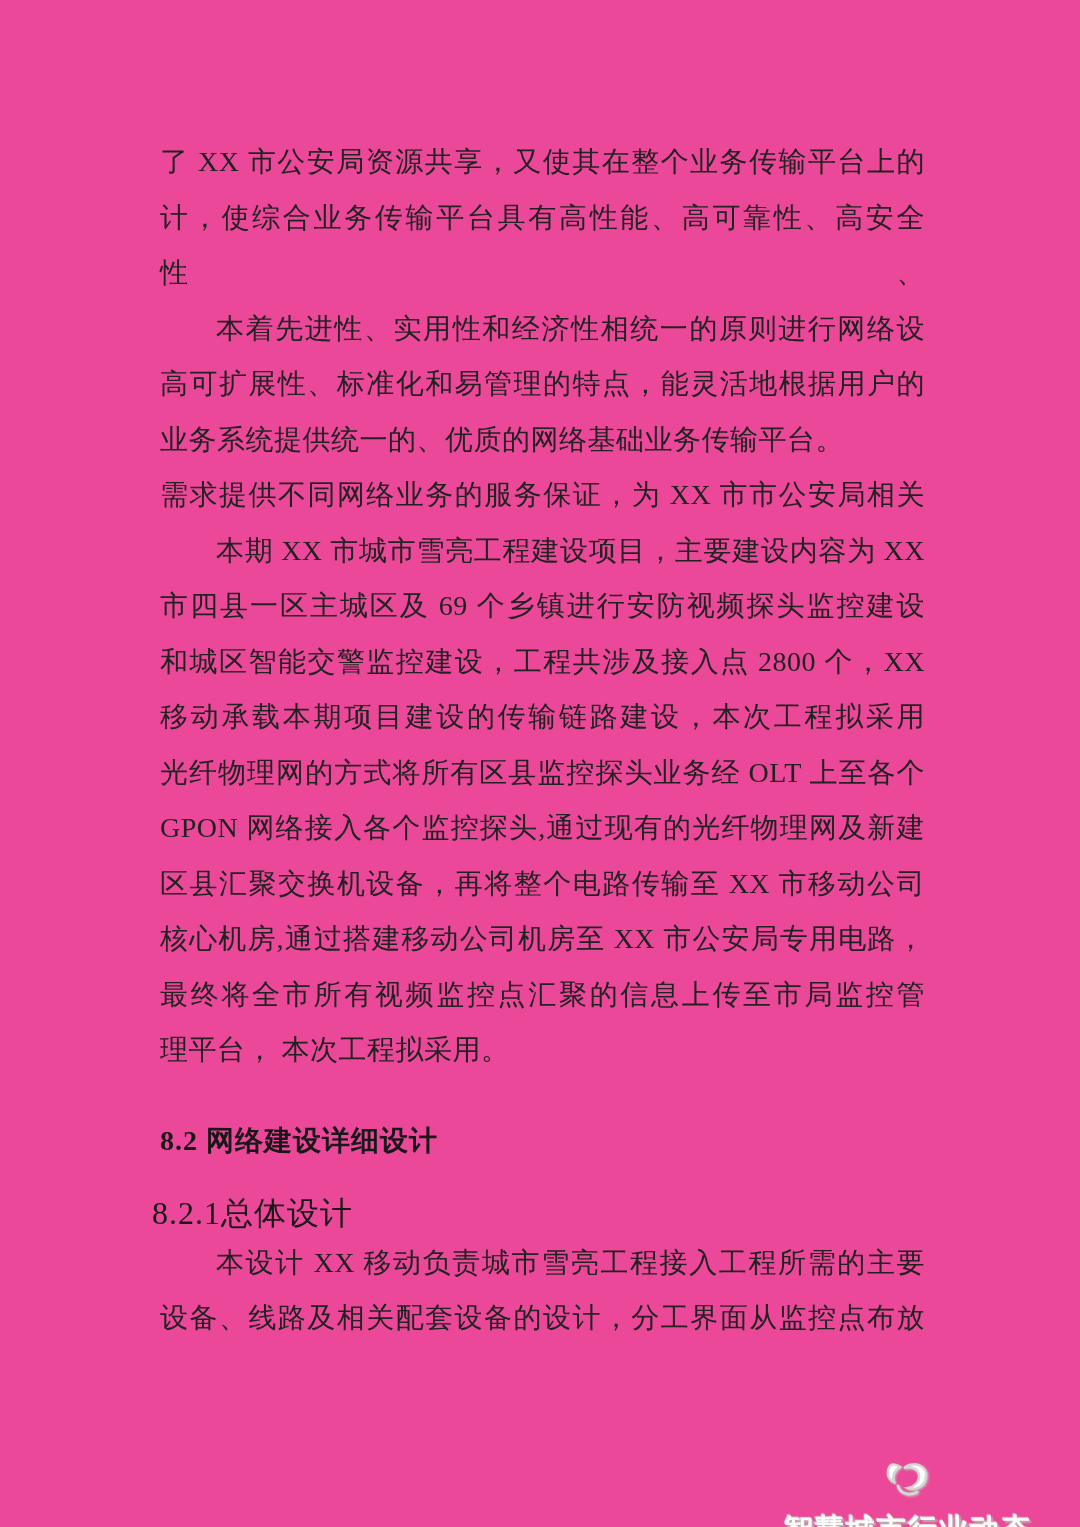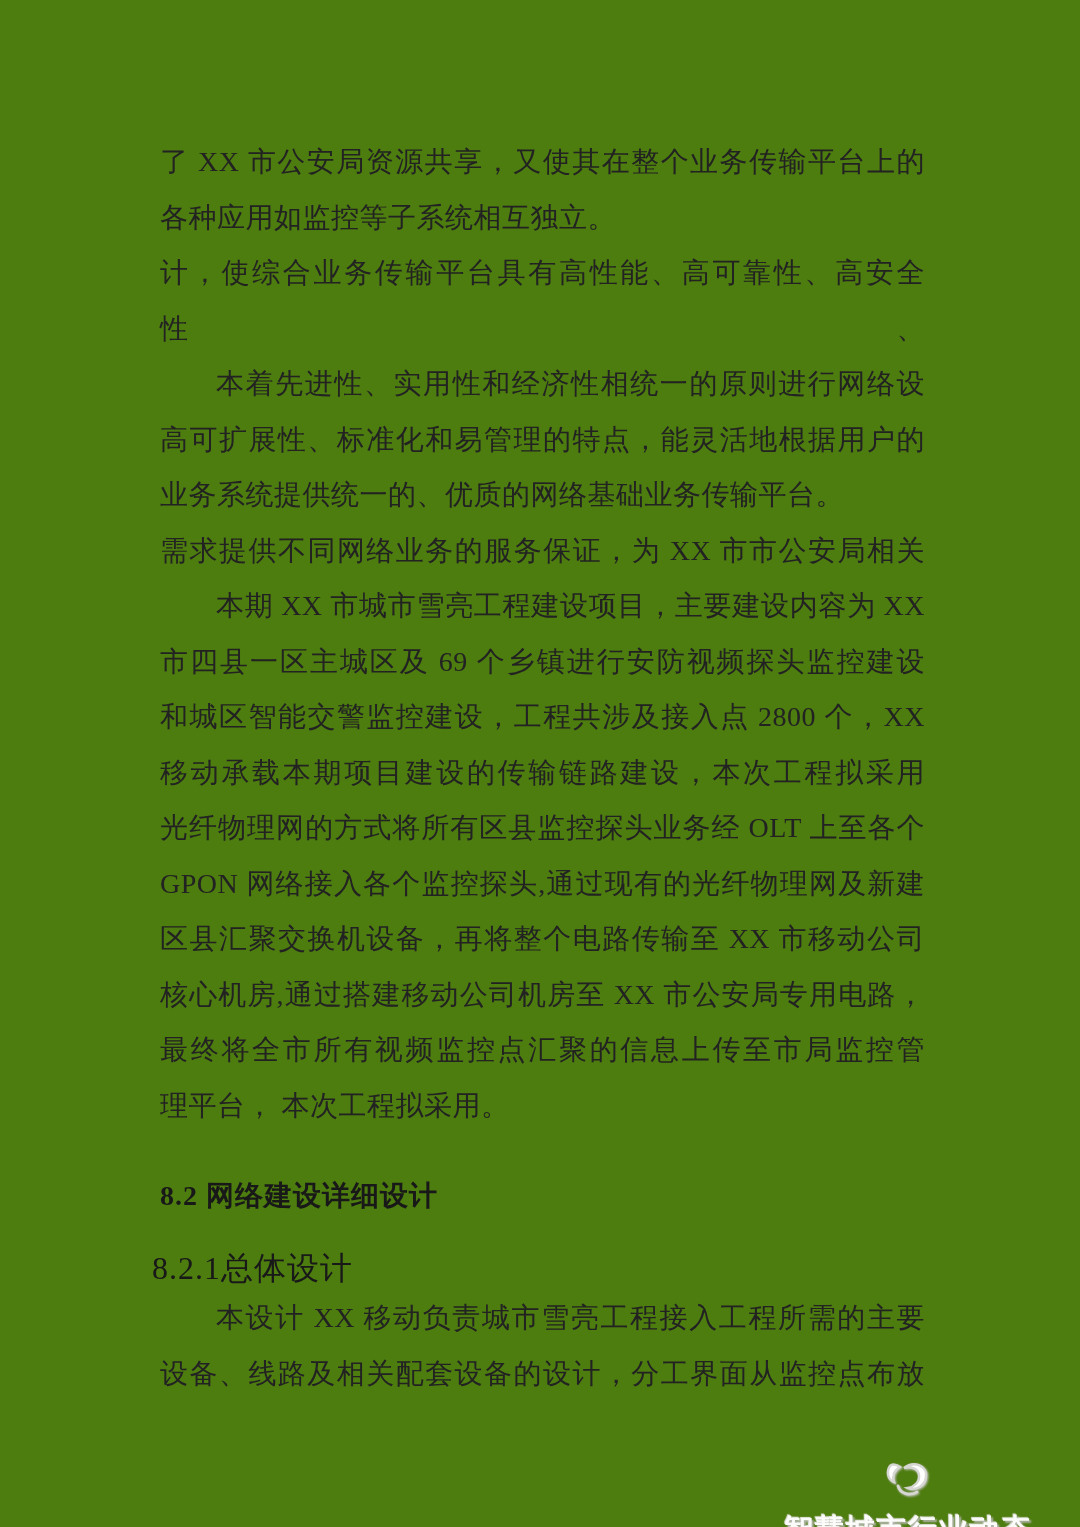--- a/index.html
+++ b/index.html
@@ -5,21 +5,21 @@
   html, body {
     margin: 0;
     padding: 0;
     background: #e9e9e9;
   }
   .page {
     position: relative;
     width: 1080px;
     height: 1527px;
     margin: 0 auto;
-    background: #4d7c0f;
+    background: #ec4899;
     overflow: hidden;
     font-family: "Liberation Serif", "DejaVu Serif", serif;
   }
   .content {
     position: absolute;
     left: 160px;
     top: 134px;
     width: 765px;
   }
   .line {
@@ -80,21 +80,20 @@
     text-shadow: 2px 2px 2px #b8b8b4, -1px -1px 1px #e8e8e5;
   }
 </style>
 </head>
 <body>
 
 <div class="page">
 
   <div class="content">
       <div class="line body fill">了 XX 市公安局资源共享，又使其在整个业务传输平台上的</div>
-      <div class="line body">各种应用如监控等子系统相互独立。</div>
       <div class="line body fill">计，使综合业务传输平台具有高性能、高可靠性、高安全性、</div>
       <div class="line body indent fill">本着先进性、实用性和经济性相统一的原则进行网络设</div>
       <div class="line body fill">高可扩展性、标准化和易管理的特点，能灵活地根据用户的</div>
       <div class="line body">业务系统提供统一的、优质的网络基础业务传输平台。</div>
       <div class="line body fill">需求提供不同网络业务的服务保证，为 XX 市市公安局相关</div>
       <div class="line body indent fill">本期 XX 市城市雪亮工程建设项目，主要建设内容为 XX</div>
       <div class="line body fill">市四县一区主城区及 69 个乡镇进行安防视频探头监控建设</div>
       <div class="line body fill">和城区智能交警监控建设，工程共涉及接入点 2800 个，XX</div>
       <div class="line body fill">移动承载本期项目建设的传输链路建设，本次工程拟采用</div>
       <div class="line body fill">光纤物理网的方式将所有区县监控探头业务经 OLT 上至各个</div>

